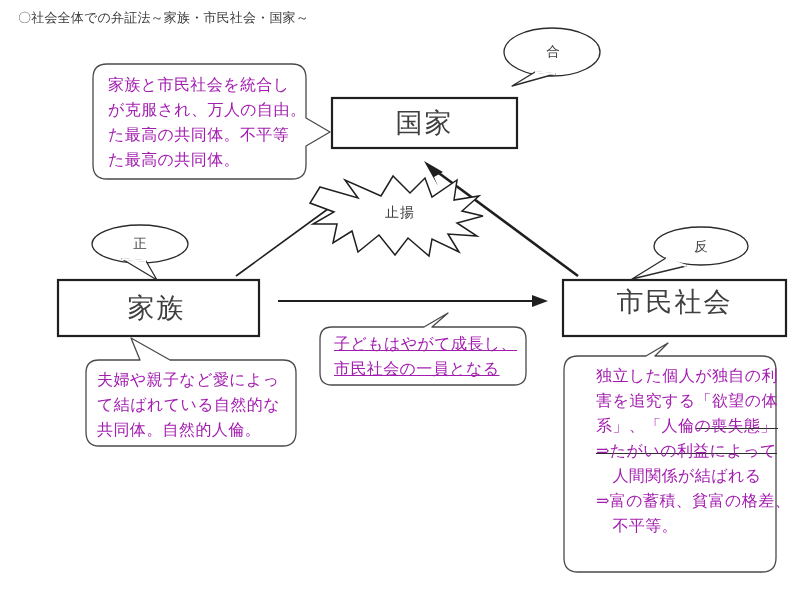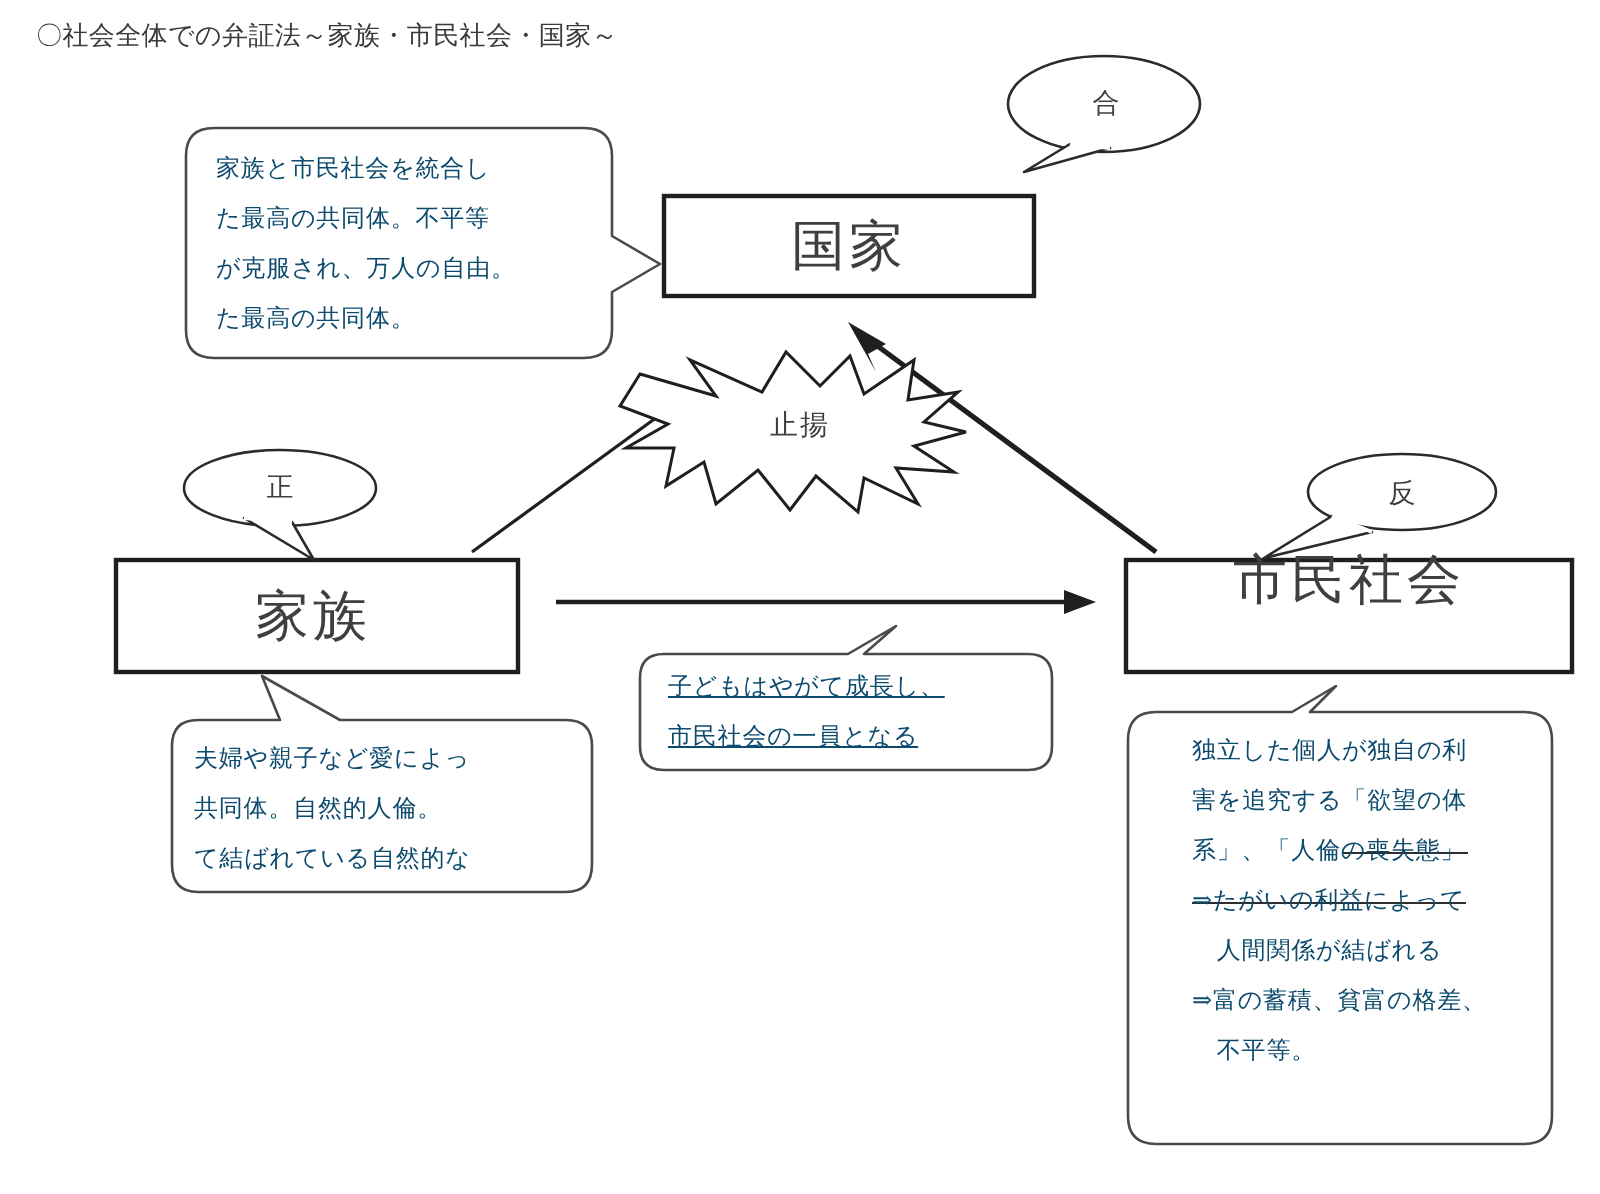--- a/index.html
+++ b/index.html
@@ -46,21 +46,21 @@
     position: absolute;
     display: flex;
     align-items: center;
     justify-content: center;
     font-size: 27px;
     letter-spacing: 2px;
     color: #3f3f3f;
   }
   #node-kokka-label  { left: 332px; top: 98px;  width: 185px; height: 50px; font-family: Liberation Mono, monospace; }
   #node-kazoku-label { left: 74px;  top: 280px; width: 165px; height: 56px; }
-  #node-shimin-label { left: 563px; top: 268px; width: 223px; height: 44px; }
+  #node-shimin-label { left: 563px; top: 280px; width: 223px; height: 44px; }
 
   
   .tag-label {
     position: absolute;
     font-size: 13.5px;
     color: #3f3f3f;
     text-align: center;
   }
   #tag-go-label  { left: 505px; top: 43px;  width: 96px; }
   #tag-sei-label { left: 92px;  top: 235px; width: 96px; }
@@ -74,23 +74,23 @@
     width: 120px;
     text-align: center;
     font-size: 14px;
     letter-spacing: 1px;
     color: #3f3f3f;
   }
 
   
   .callout-text {
     position: absolute;
-    font-size: 12px;
+    font-size: 16px;
     line-height: 25px;
-    color: #0c4a6e;
+    color: #a21caf;
     letter-spacing: 0.4px;
   }
   #callout-kokka-text  { left: 108px; top: 72px;  width: 188px; }
   #callout-kazoku-text { left: 97px;  top: 367px; width: 196px; }
   #callout-mid-text    { left: 334px; top: 331px; width: 186px; text-decoration: underline; }
   #callout-shimin-text { left: 596px; top: 363px; width: 192px; }
 
   .callout-text .ln { display: block; white-space: pre; }
   .callout-text .ul { border-bottom: 1.4px solid #2e2e2e; padding-bottom: 19px; }
 </style>
@@ -175,29 +175,29 @@
   <div class="node-label" id="node-shimin-label">市民社会</div>
 
   <div class="tag-label" id="tag-go-label">合</div>
   <div class="tag-label" id="tag-sei-label">正</div>
   <div class="tag-label" id="tag-han-label">反</div>
 
   <div id="burst-label">止揚</div>
 
   <div class="callout-text" id="callout-kokka-text">
     <span class="ln">家族と市民社会を統合し</span>
+    <span class="ln">が克服され、万人の自由。</span>
     <span class="ln">た最高の共同体。不平等</span>
-    <span class="ln">が克服され、万人の自由。</span>
     <span class="ln">た最高の共同体。</span>
   </div>
 
   <div class="callout-text" id="callout-kazoku-text">
     <span class="ln">夫婦や親子など愛によっ</span>
+    <span class="ln">て結ばれている自然的な</span>
     <span class="ln">共同体。自然的人倫。</span>
-    <span class="ln">て結ばれている自然的な</span>
   </div>
 
   <div class="callout-text" id="callout-mid-text">
     <span class="ln">子どもはやがて成長し、</span>
     <span class="ln">市民社会の一員となる</span>
   </div>
 
   <div class="callout-text" id="callout-shimin-text">
     <span class="ln">独立した個人が独自の利</span>
     <span class="ln"><span>害を追究する</span><span class="ul">「欲望の体</span></span>

